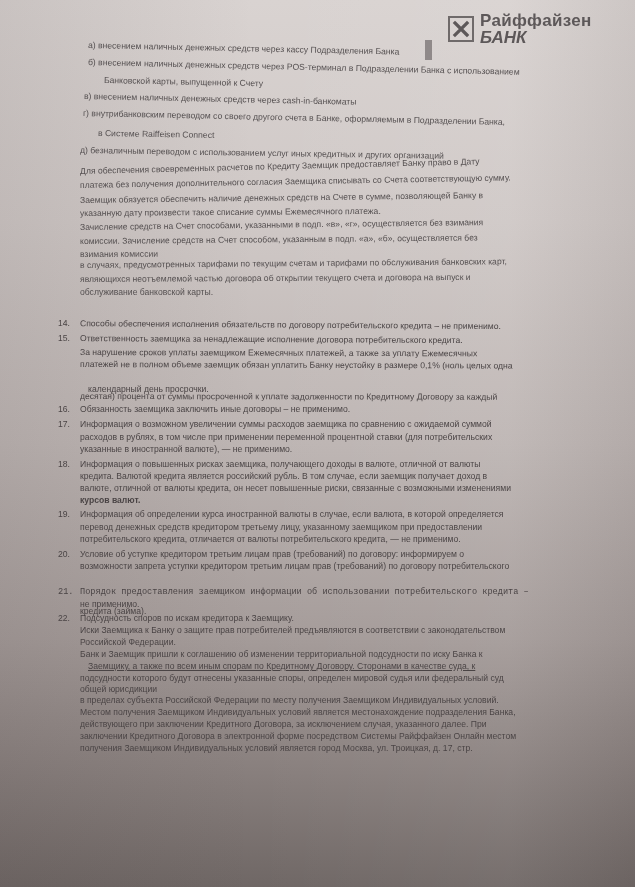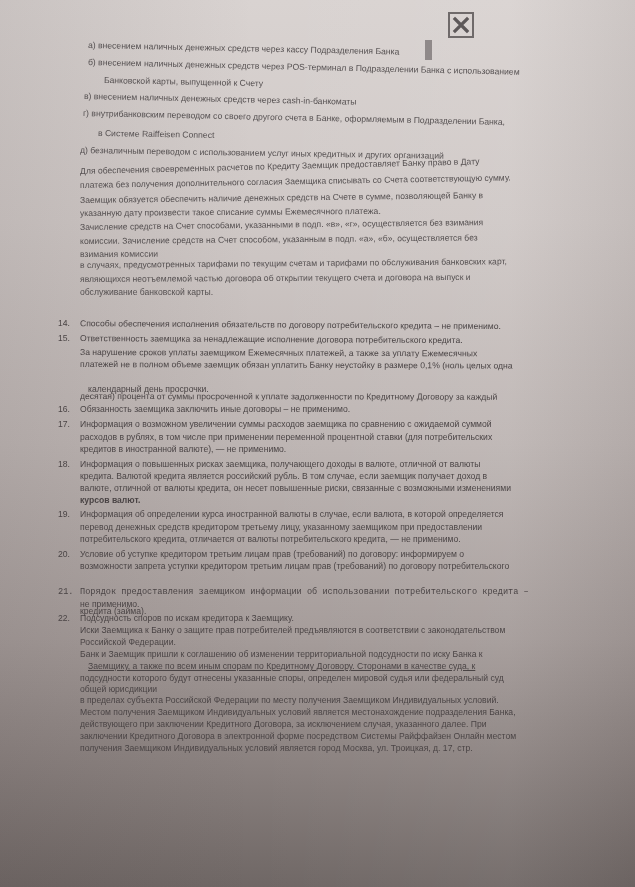--- a/index.html
+++ b/index.html
@@ -41,20 +41,24 @@
 <div class="shade-left"></div>
 
 <div class="marker"></div>
 
 <div class="logo">
   <div class="logo-box">
     <svg width="18" height="18" viewBox="0 0 18 18">
       <path d="M3 3 L15 15 M15 3 L3 15" stroke="#5d5859" stroke-width="3.2" stroke-linecap="square"></path>
     </svg>
   </div>
+  <div class="logo-text">
+    <span class="l1">Райффайзен</span>
+    <span class="l2">БАНК</span>
+  </div>
 </div>
 
 <div class="doc top">
   <div class="line" style="left:88px;top:40px;transform:rotate(1.2deg);">а) внесением наличных денежных средств через кассу Подразделения Банка</div>
   <div class="line" style="left:88px;top:57px;transform:rotate(1.3deg);">б) внесением наличных денежных средств через POS-терминал в Подразделении Банка с использованием</div>
   <div class="line" style="left:104px;top:75px;transform:rotate(1.2deg);">Банковской карты, выпущенной к Счету</div>
   <div class="line" style="left:84px;top:91px;transform:rotate(1.2deg);">в) внесением наличных денежных средств через cash-in-банкоматы</div>
   <div class="line" style="left:83px;top:108px;transform:rotate(1.2deg);">г)     внутрибанковским переводом со своего другого счета в Банке, оформляемым в Подразделении Банка,</div>
   <div class="line" style="left:98px;top:128px;transform:rotate(1.0deg);">в Системе Raiffeisen Connect</div>
   <div class="line" style="left:80px;top:145px;transform:rotate(0.9deg);">д) безналичным переводом с использованием услуг иных кредитных и других организаций</div>
@@ -79,21 +83,21 @@
   <div class="line" style="left:58px;top:333px;transform:rotate(0.3deg);"><span class="num">15.</span><span>Ответственность заемщика за ненадлежащие исполнение договора потребительского кредита.</span></div>
   <div class="line" style="left:80px;top:347px;transform:rotate(0.2deg);">За нарушение сроков уплаты заемщиком Ежемесячных платежей, а также за уплату Ежемесячных</div>
   <div class="line" style="left:80px;top:359px;transform:rotate(0.2deg);">платежей не в полном объеме заемщик обязан уплатить Банку неустойку в размере 0,1% (ноль целых одна</div>
   <div class="line" style="left:80px;top:391px;transform:rotate(0.1deg);">десятая) процента от суммы просроченной к уплате задолженности по Кредитному Договору за каждый</div>
   <div class="line" style="left:88px;top:384px;">календарный день просрочки.</div>
 
   <div class="line" style="left:58px;top:404px;"><span class="num">16.</span><span>Обязанность заемщика заключить иные договоры – не применимо.</span></div>
 
   <div class="line" style="left:58px;top:419px;"><span class="num">17.</span><span>Информация о возможном увеличении суммы расходов заемщика по сравнению с ожидаемой суммой</span></div>
   <div class="line" style="left:80px;top:432px;">расходов в рублях, в том числе при применении переменной процентной ставки (для потребительских</div>
-  <div class="line" style="left:80px;top:444px;">кредитов в иностранной валюте), — не применимо.</div>
+  <div class="line" style="left:80px;top:444px;">указанные в иностранной валюте), — не применимо.</div>
 
   <div class="line" style="left:58px;top:459px;"><span class="num">18.</span><span>Информация о повышенных рисках заемщика, получающего доходы в валюте, отличной от валюты</span></div>
   <div class="line" style="left:80px;top:471px;">кредита. Валютой кредита является российский рубль. В том случае, если заемщик получает доход в</div>
   <div class="line" style="left:80px;top:483px;">валюте, отличной от валюты кредита, он несет повышенные риски, связанные с возможными изменениями</div>
   <div class="line" style="left:80px;top:495px;font-weight:bold;">курсов валют.</div>
 
   <div class="line" style="left:58px;top:509px;"><span class="num">19.</span><span>Информация об определении курса иностранной валюты в случае, если валюта, в которой определяется</span></div>
   <div class="line" style="left:80px;top:522px;">перевод денежных средств кредитором третьему лицу, указанному заемщиком при предоставлении</div>
   <div class="line" style="left:80px;top:534px;">потребительского кредита, отличается от валюты потребительского кредита, — не применимо.</div>
 

